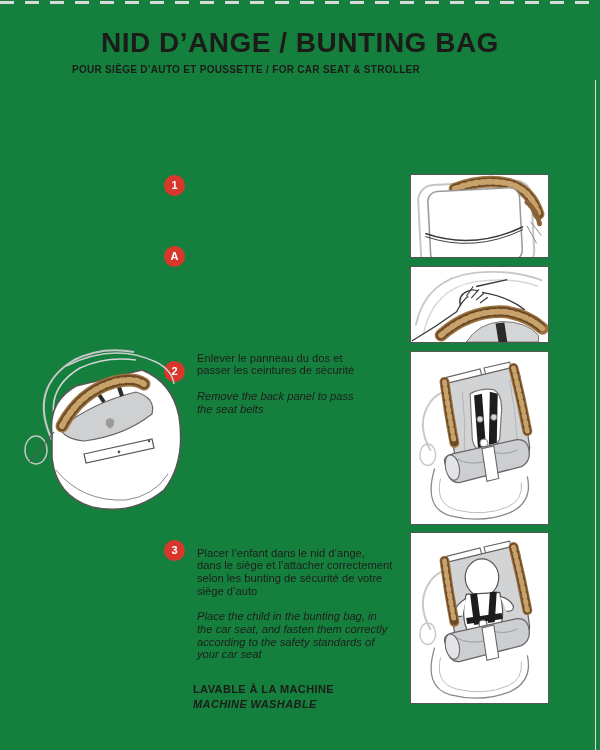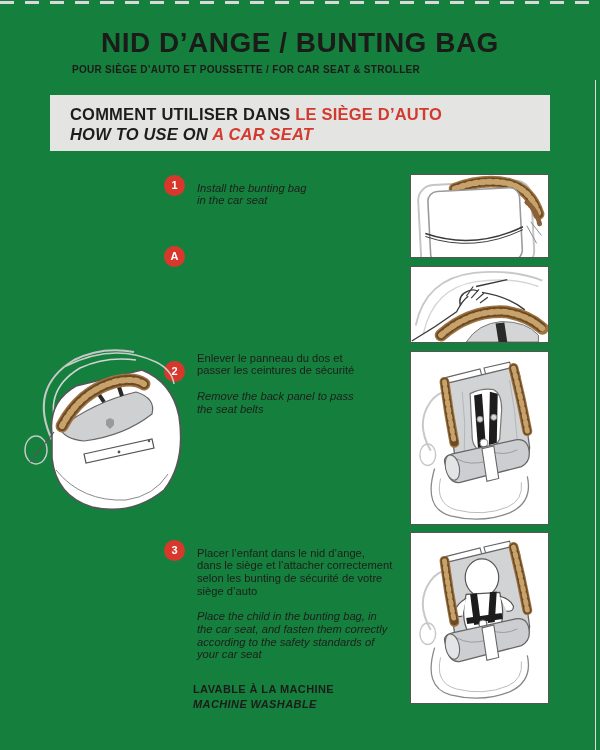--- a/index.html
+++ b/index.html
@@ -67,29 +67,23 @@
 <body>
 
 <div id="sheet">
 
   <div id="perforation"></div>
   <div id="page-edge-line"></div>
 
   <div id="title">NID D’ANGE / BUNTING BAG</div>
   <div id="subtitle">POUR SIÈGE D’AUTO ET POUSSETTE / FOR CAR SEAT &amp; STROLLER</div>
 
-  <div id="banner">
-    <div class="banner-line"><span>COMMENT UTILISER DANS </span><span class="hl">LE SIÈGE D’AUTO</span></div>
-    <div class="banner-line it"><span>HOW TO USE ON </span><span class="hl">A CAR SEAT</span></div>
-  </div>
 
   <div class="step-badge" style="left:164px;top:175px;">1</div>
   <div class="step-text" style="top:169px;">
-    <div class="en">Install the bunting bag
-in the car seat</div>
   </div>
 
   <div class="step-badge" style="left:164px;top:246px;">A</div>
 
   <div class="step-badge" style="left:164px;top:361px;">2</div>
   <div class="step-text" style="top:339px;">
     <div class="fr">Enlever le panneau du dos et
 passer les ceintures de sécurité</div>
     <div class="en">Remove the back panel to pass
 the seat belts</div>

